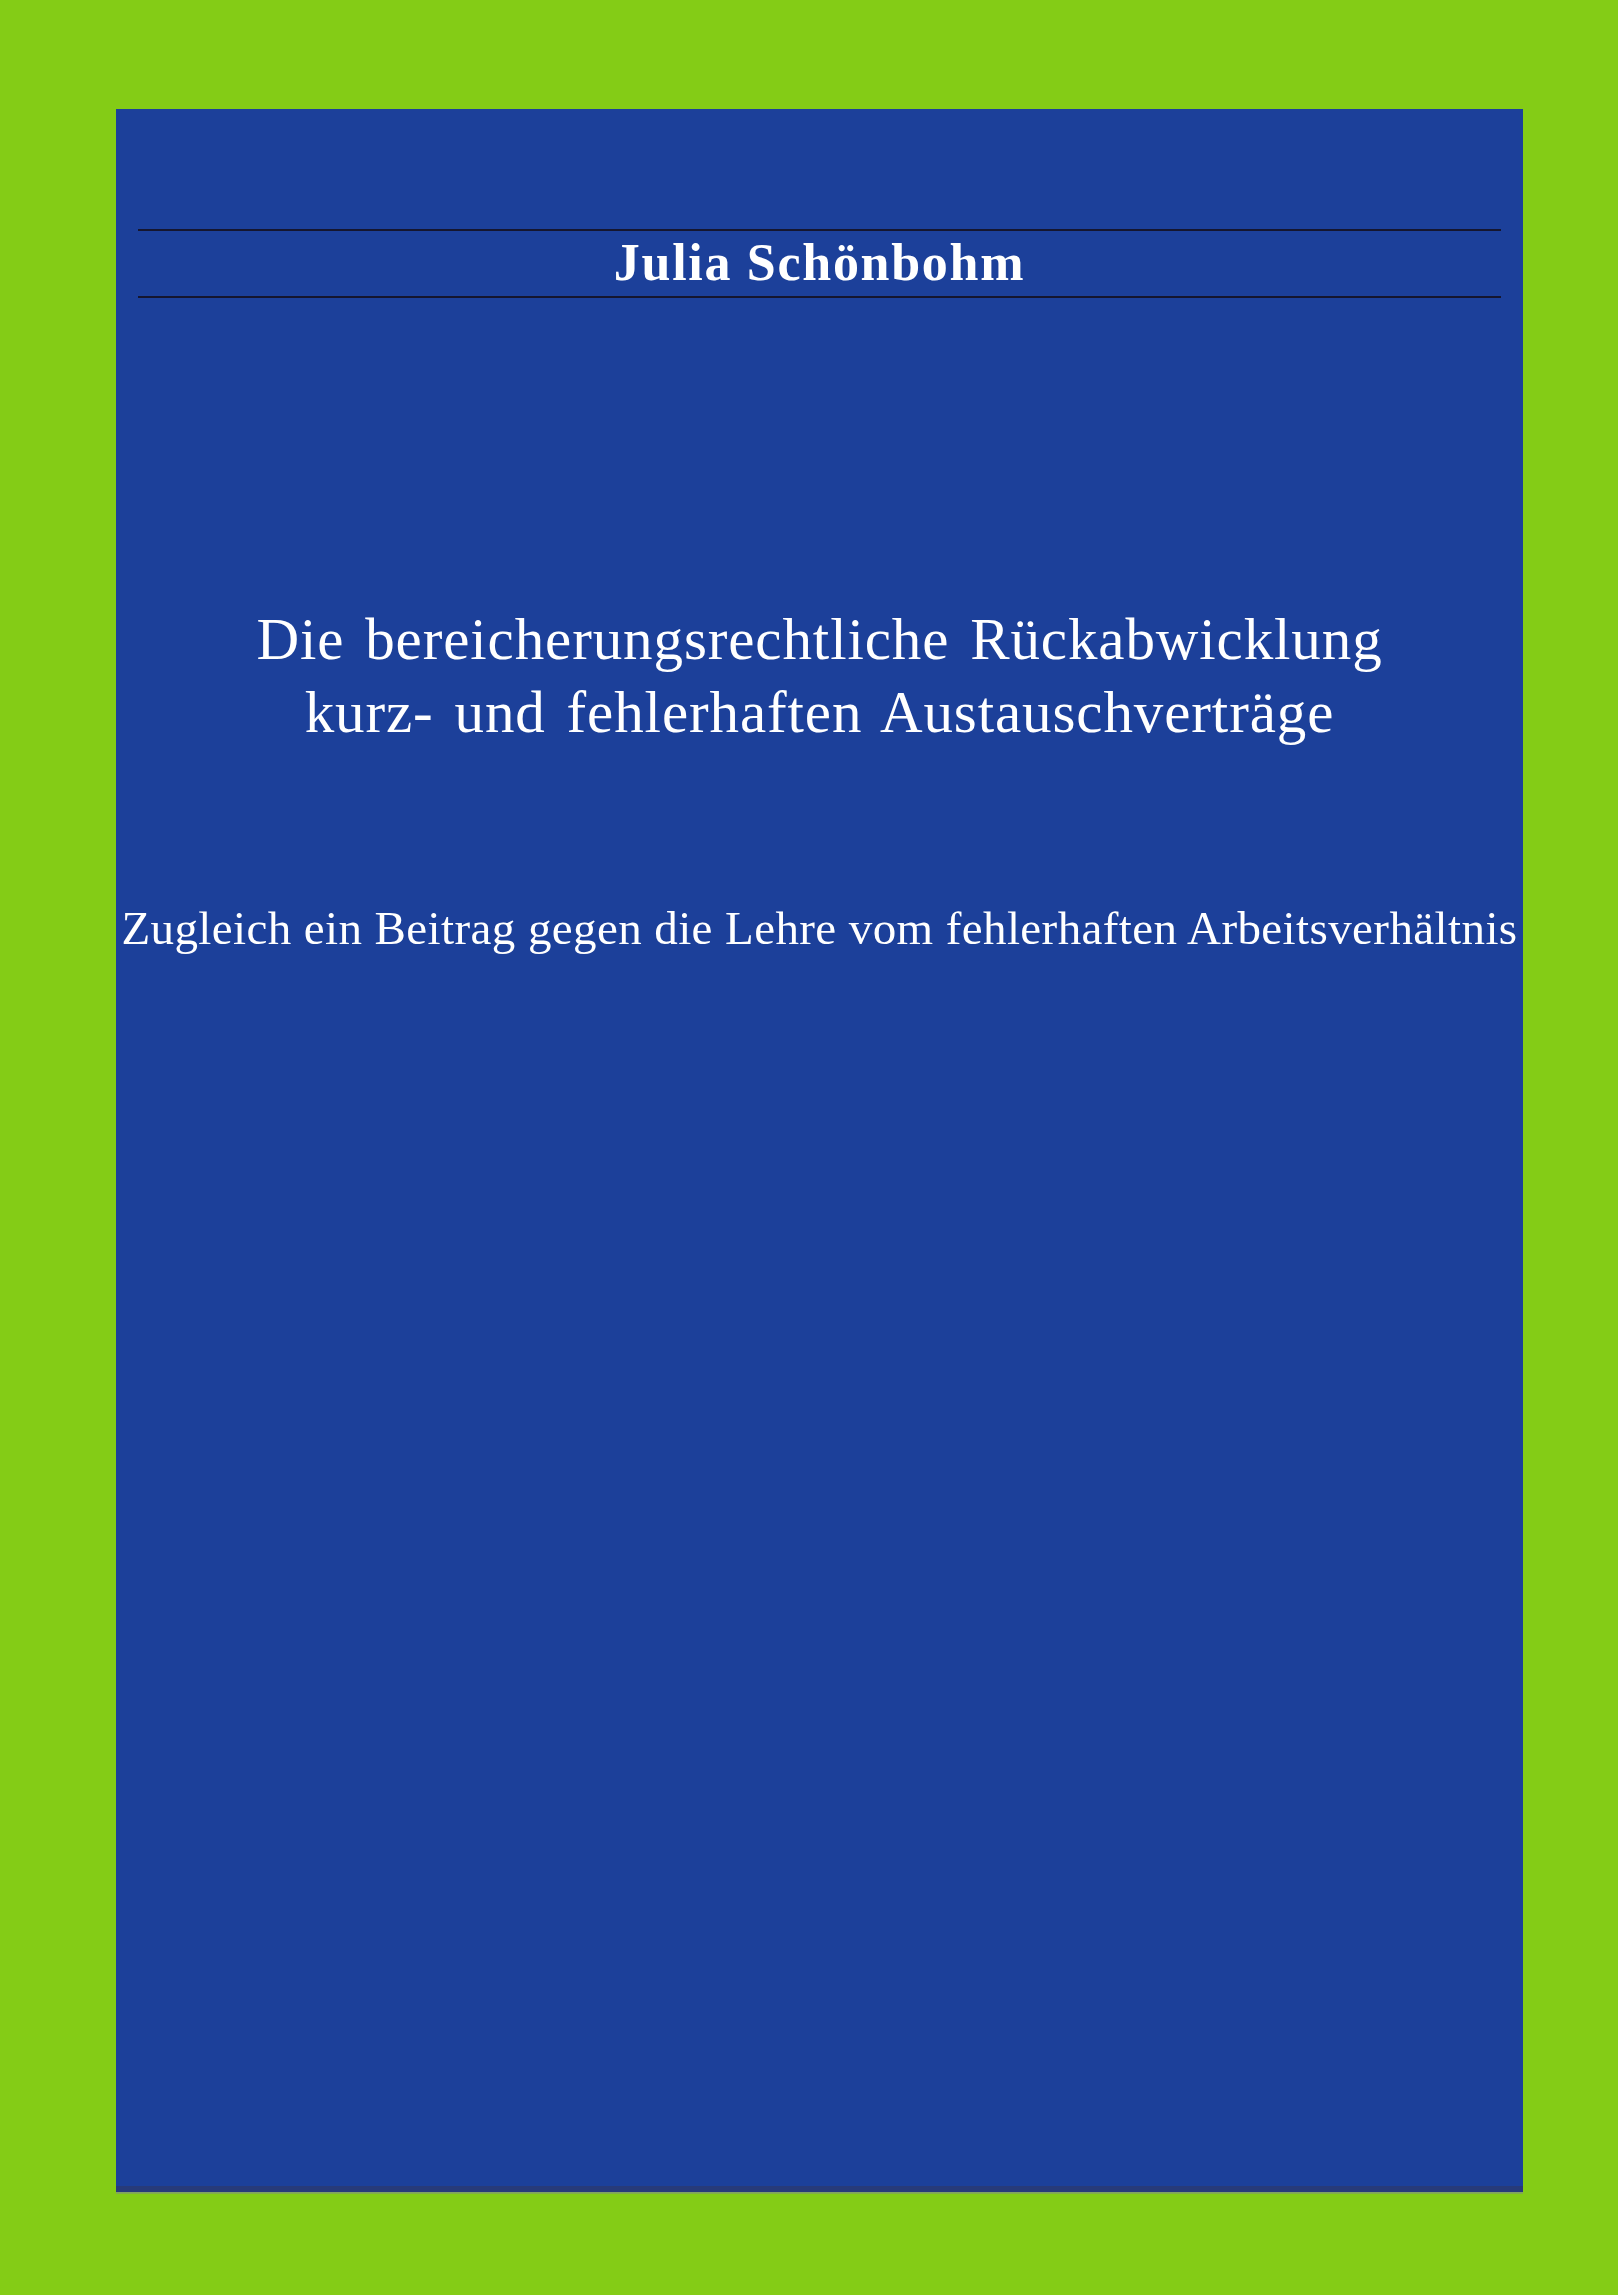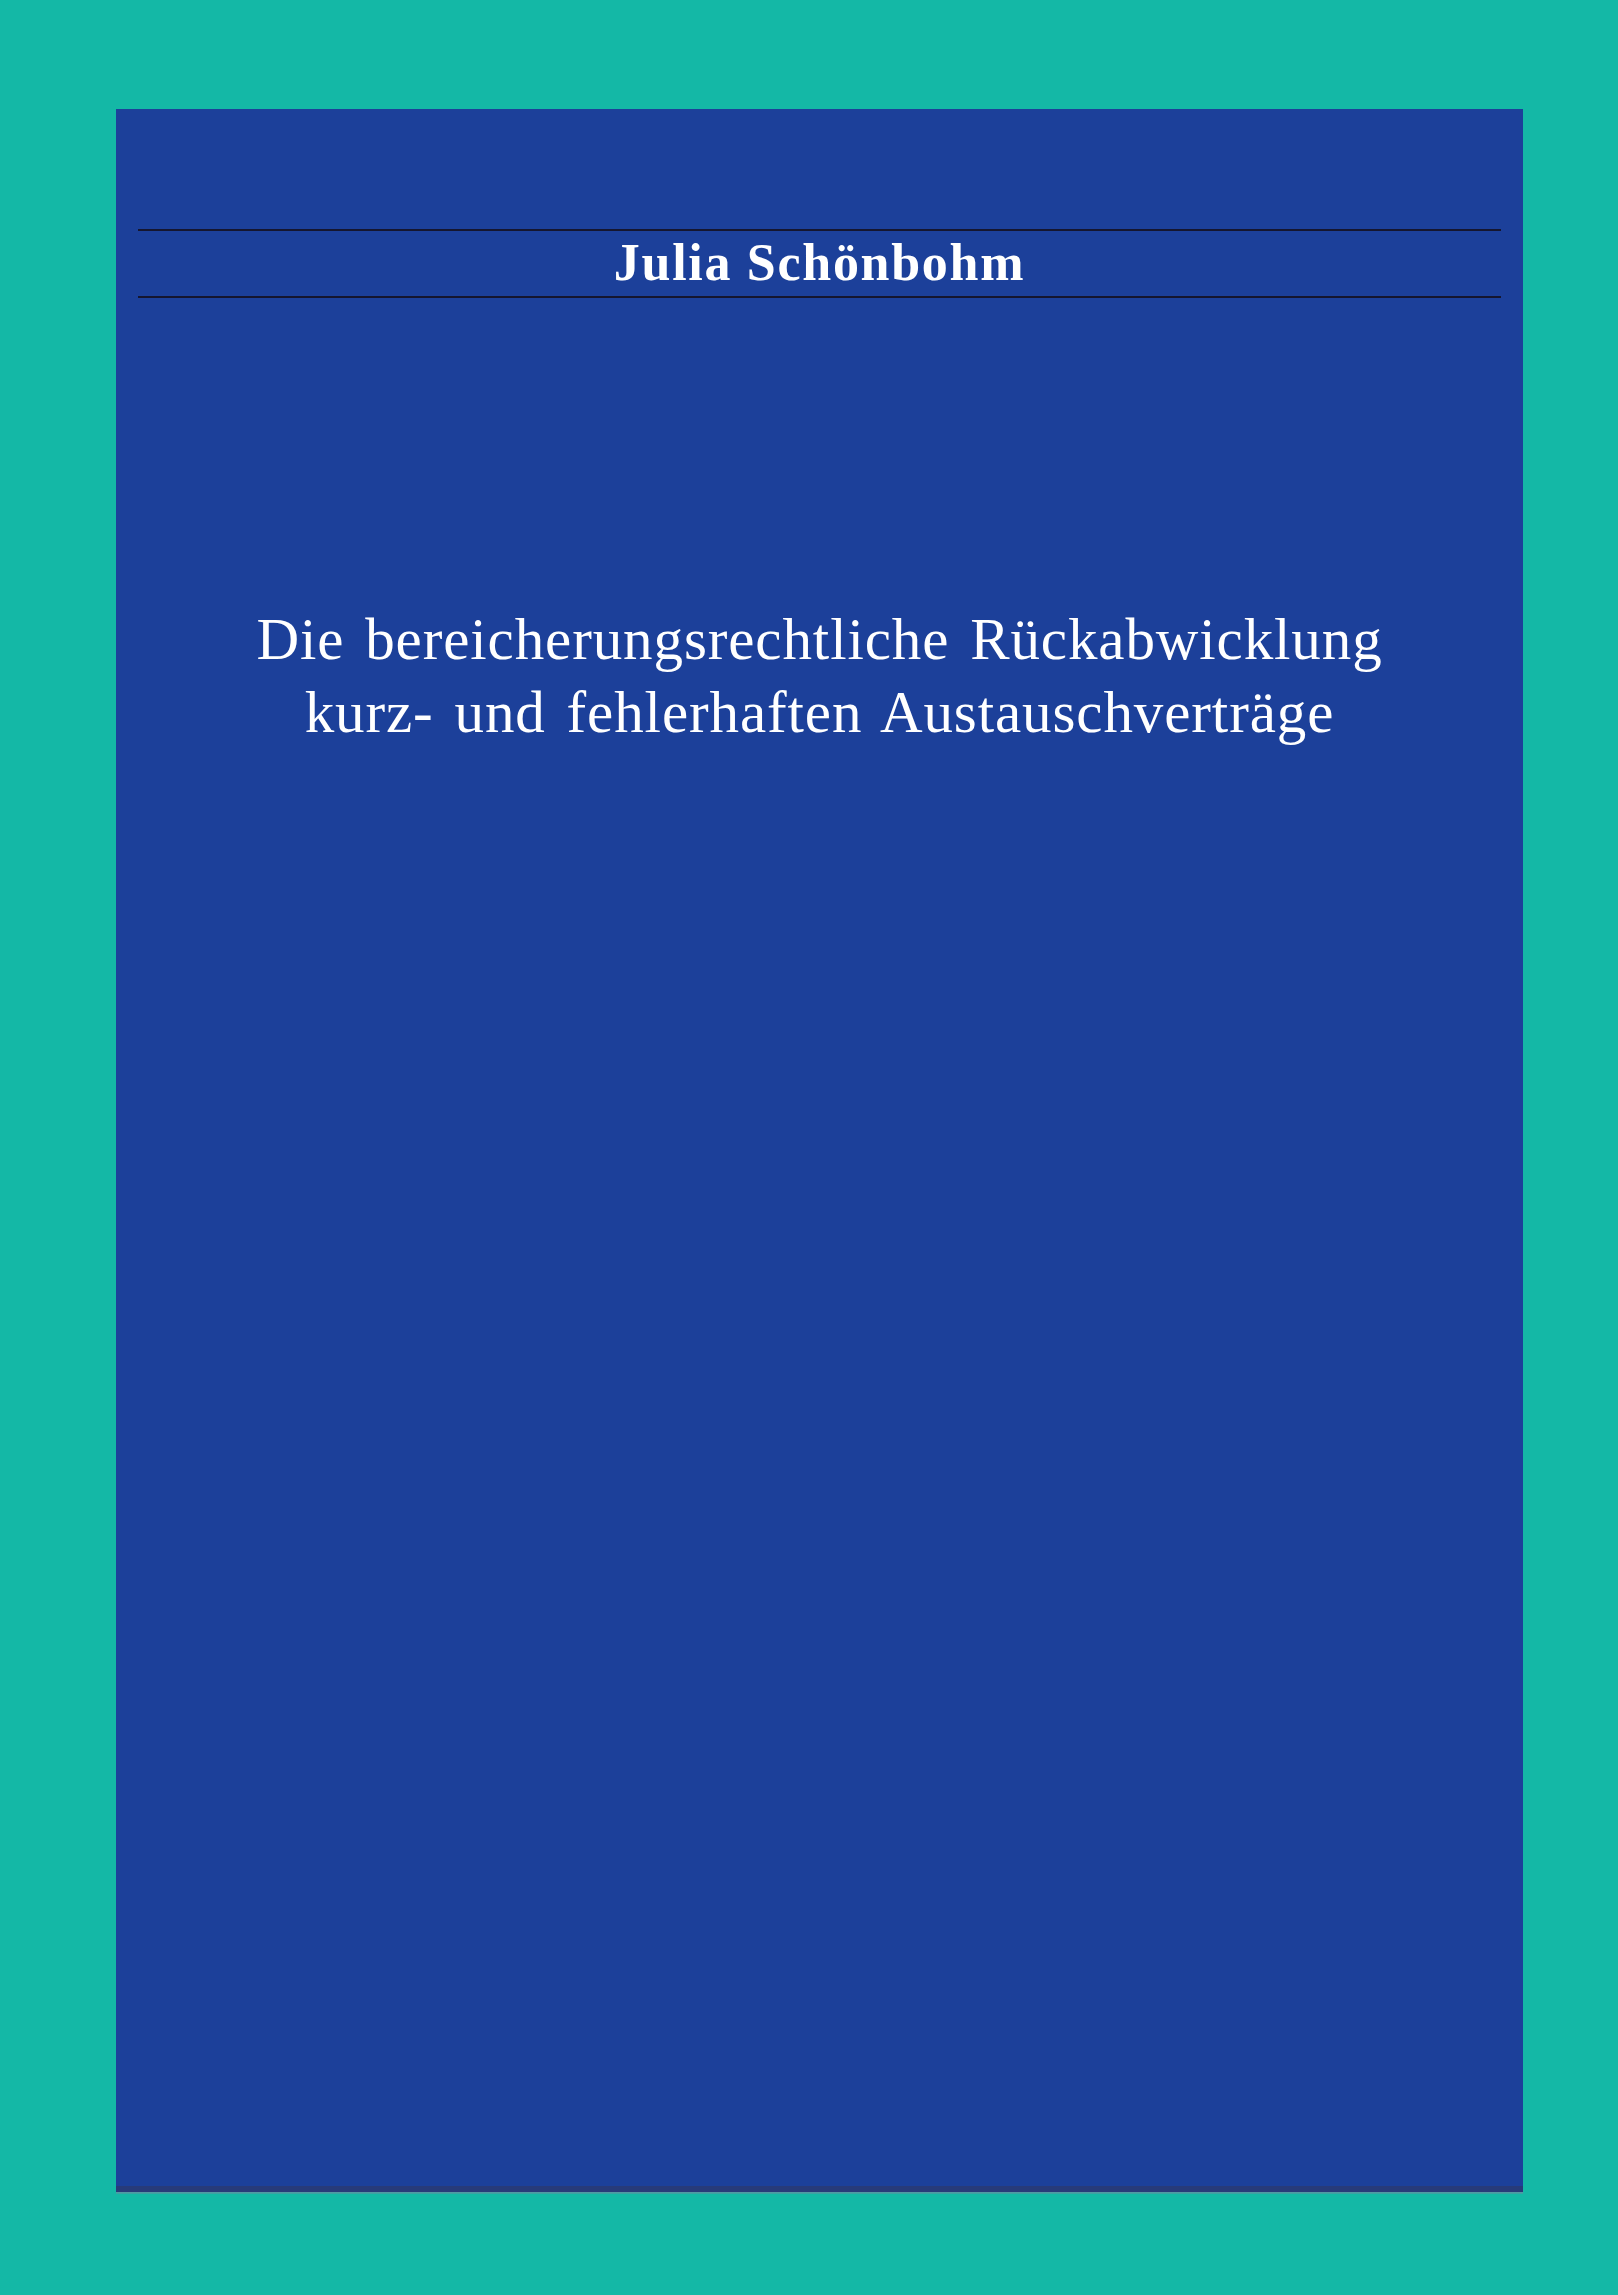--- a/index.html
+++ b/index.html
@@ -7,21 +7,21 @@
     padding: 0;
   }
   body {
     background: #e8e8e8;
     font-family: "Liberation Serif", "DejaVu Serif", serif;
   }
   .page {
     position: relative;
     width: 1619px;
     height: 2295px;
-    background: #14b8a6;
+    background: #84cc16;
     overflow: hidden;
   }
   .cover-panel {
     position: absolute;
     left: 116px;
     top: 109px;
     width: 1407px;
     height: 2077px;
     background: #1c409a;
     border-bottom: 6px solid #273a79;
@@ -92,16 +92,17 @@
       <span class="author-name">Julia Schönbohm</span>
     </div>
 
     <div class="rule rule-bottom"></div>
 
     <div class="book-title">
       <div>Die bereicherungsrechtliche Rückabwicklung</div>
       <div>kurz- und fehlerhaften Austauschverträge</div>
     </div>
 
+    <div class="book-subtitle">Zugleich ein Beitrag gegen die Lehre vom fehlerhaften Arbeitsverhältnis</div>
 
   </div>
 </div>
 
 
 </body></html>

